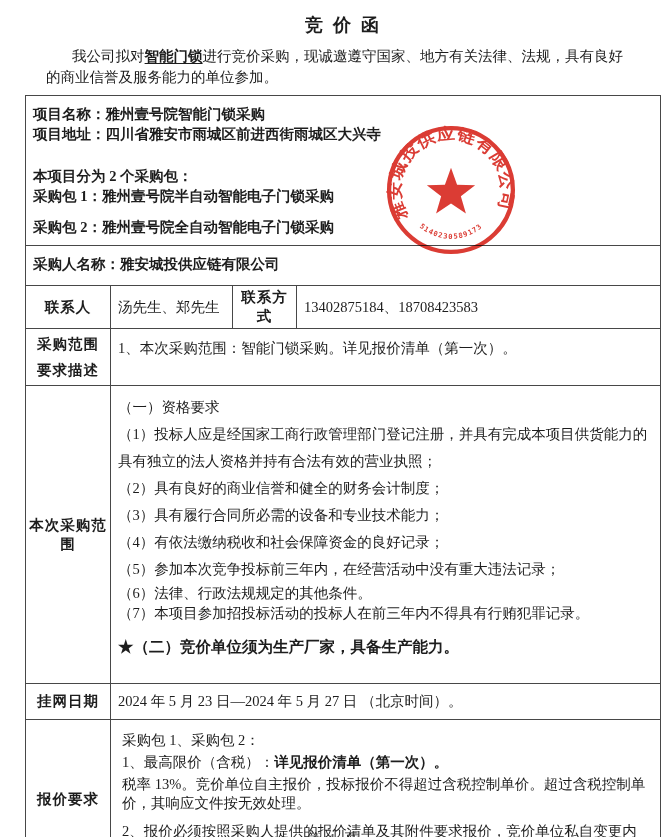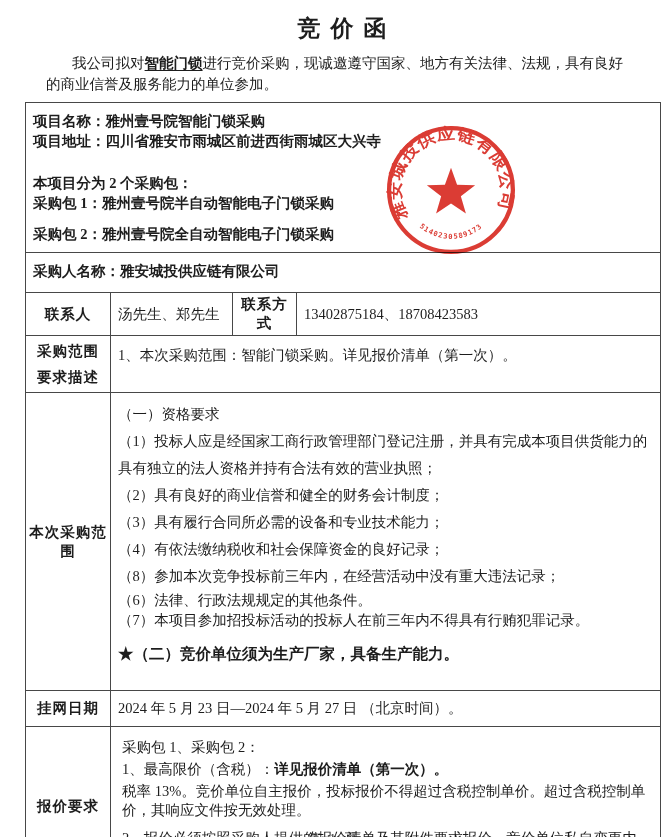--- a/index.html
+++ b/index.html
@@ -4,21 +4,21 @@
 <style>
   html,body{margin:0;padding:0;}
   body{
     width:668px;height:837px;background:#ffffff;color:#1d1d1d;
     font-family:"Liberation Serif","DejaVu Serif",serif;
     position:relative;overflow:hidden;
   }
   .page{position:relative;width:668px;height:837px;}
 
   .doc-title{
-    text-align:center;font-size:23px;font-weight:bold;
+    text-align:center;font-size:18px;font-weight:bold;
     letter-spacing:10px;padding-left:26px;
     margin:13px 0 9px 0;
   }
   .intro{
     margin:0 38px 7px 46px;font-size:14.5px;line-height:21px;
     text-indent:1.8em;
   }
   .u-bold{font-weight:bold;text-decoration:underline;text-underline-offset:2px;}
 
   table.doc-table{
@@ -110,21 +110,21 @@
 
 
     <tr>
       <td class="label-cell" style="height:293px">本次采购范围</td>
       <td colspan="3" class="qual">
         <p>（一）资格要求</p>
         <p>（1）投标人应是经国家工商行政管理部门登记注册，并具有完成本项目供货能力的具有独立的法人资格并持有合法有效的营业执照；</p>
         <p>（2）具有良好的商业信誉和健全的财务会计制度；</p>
         <p>（3）具有履行合同所必需的设备和专业技术能力；</p>
         <p>（4）有依法缴纳税收和社会保障资金的良好记录；</p>
-        <p>（8）参加本次竞争投标前三年内，在经营活动中没有重大违法记录；</p>
+        <p>（5）参加本次竞争投标前三年内，在经营活动中没有重大违法记录；</p>
         <p class="tight">（6）法律、行政法规规定的其他条件。</p>
         <p class="tight">（7）本项目参加招投标活动的投标人在前三年内不得具有行贿犯罪记录。</p>
         <p class="starred">★（二）竞价单位须为生产厂家，具备生产能力。</p>
       </td>
     </tr>
 
     <tr>
       <td class="label-cell" style="height:23px">挂网日期</td>
       <td colspan="3" style="vertical-align:middle">2024 年 5 月 23 日—2024 年 5 月 27 日 （北京时间）。</td>
     </tr>

